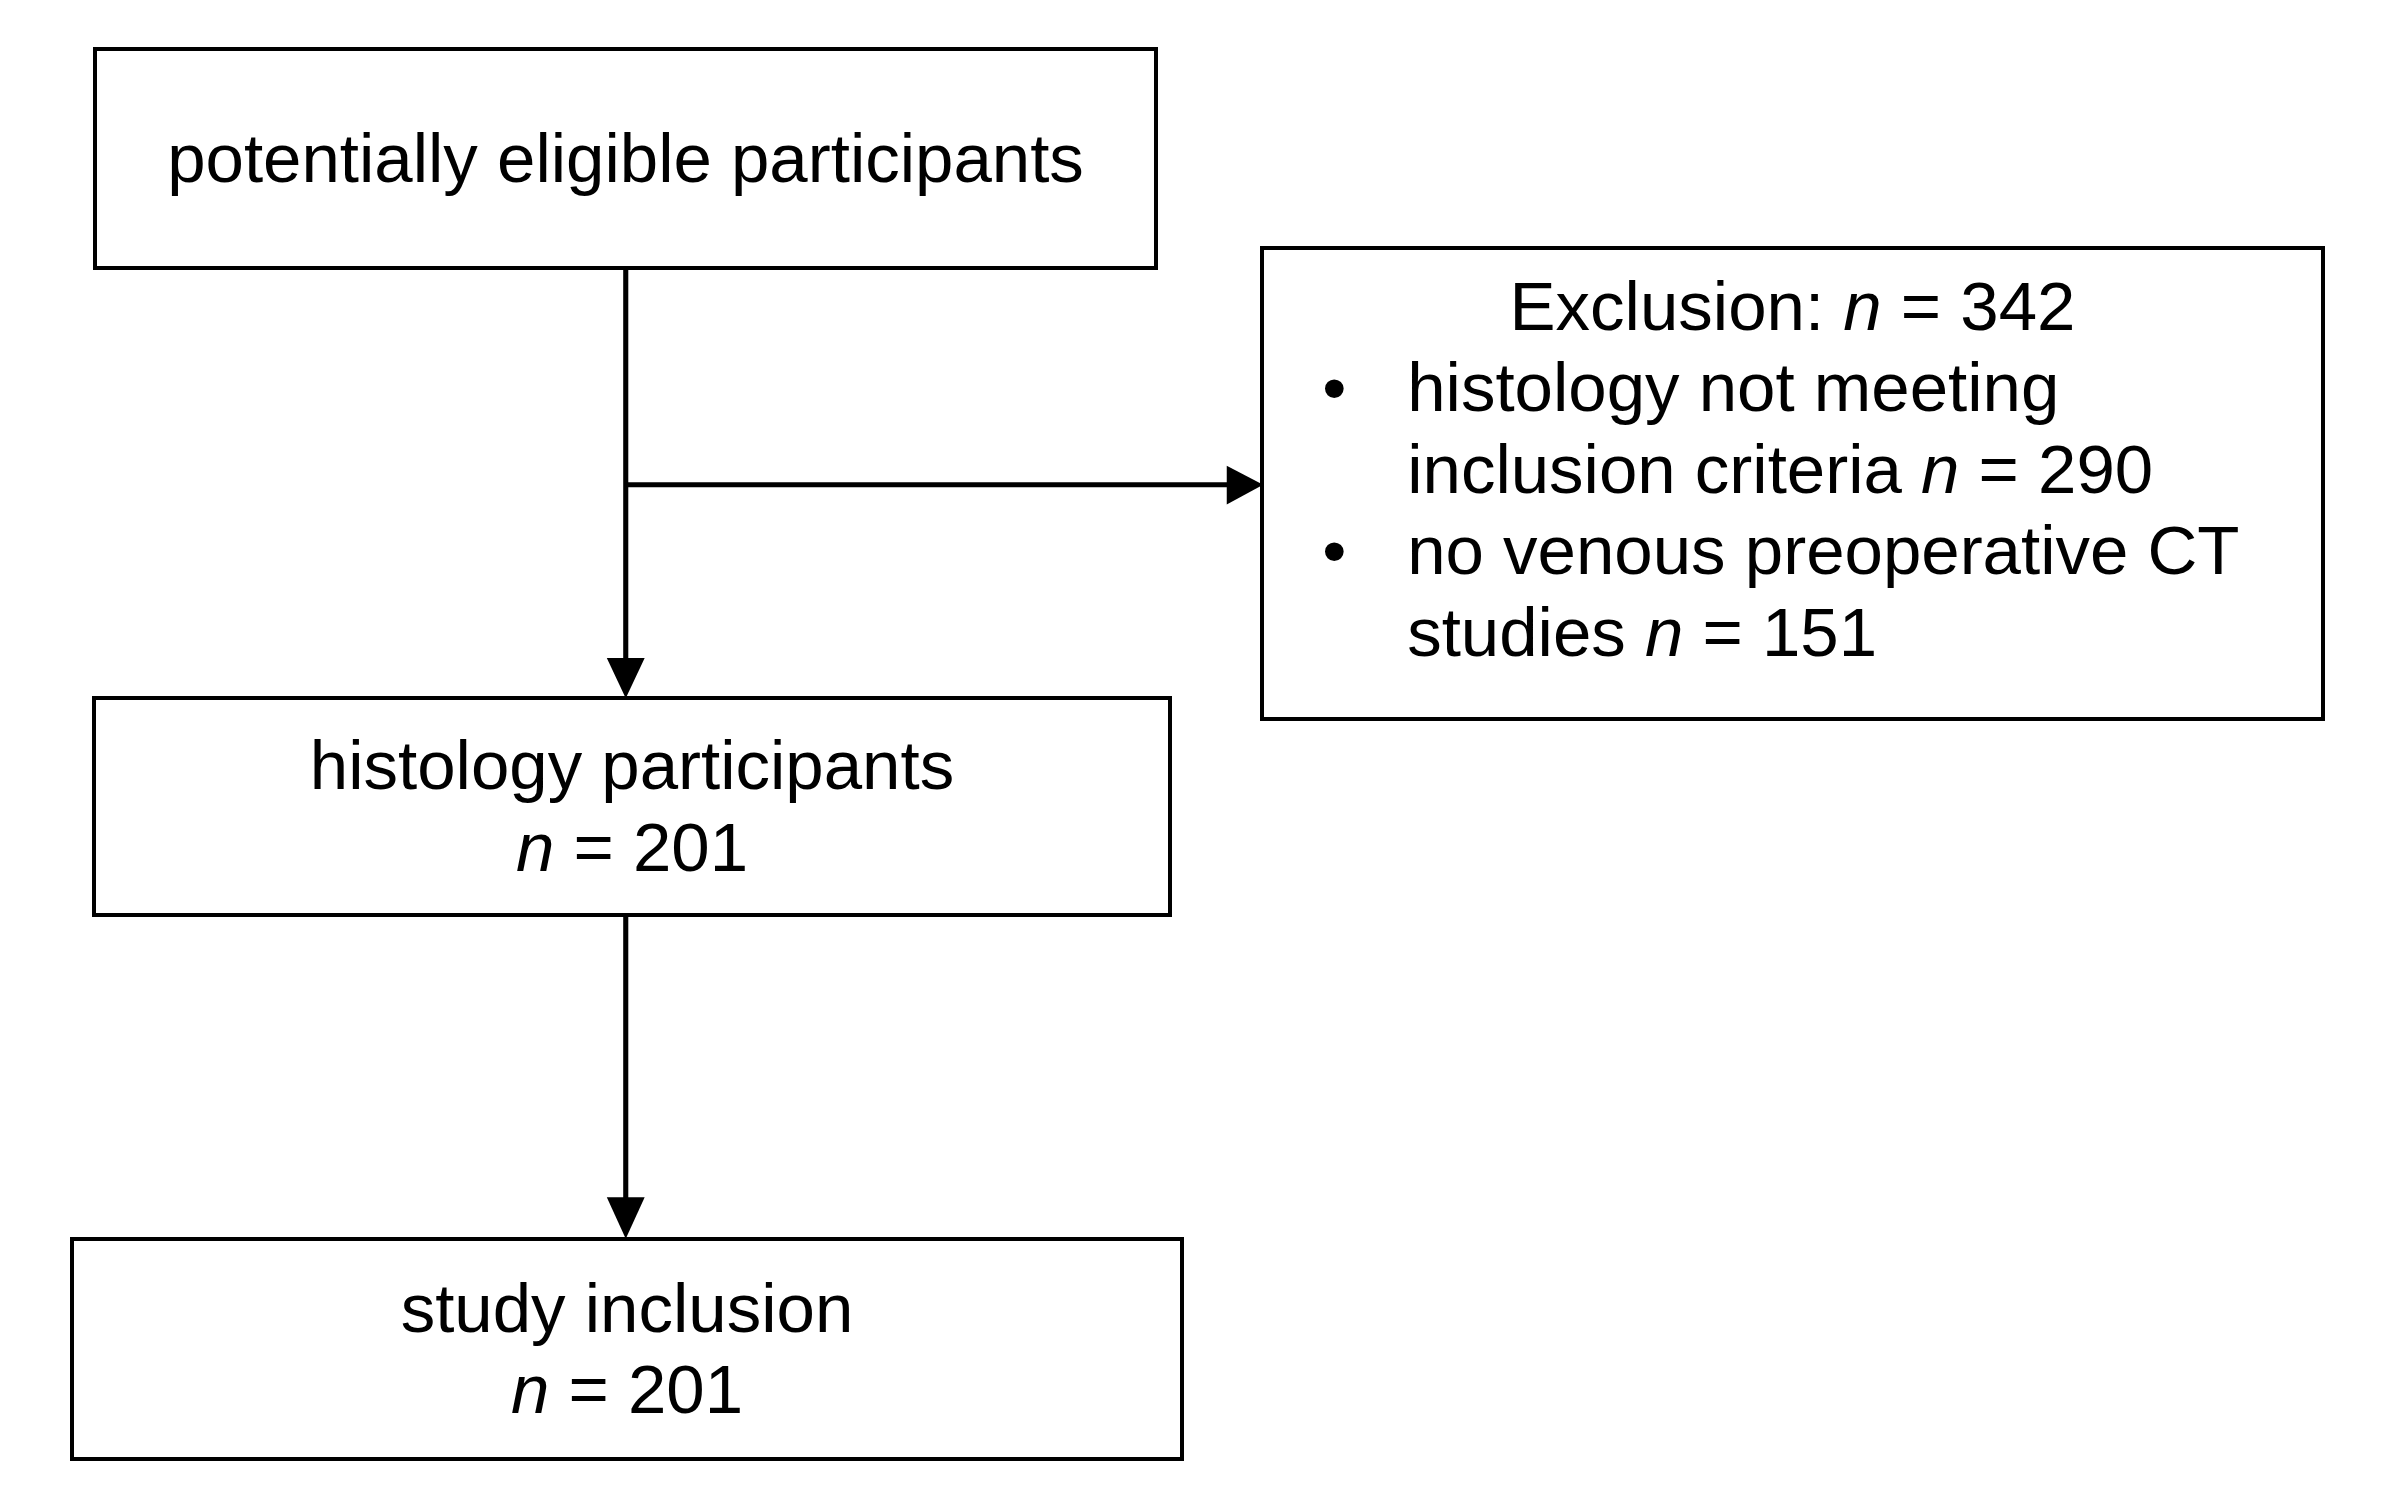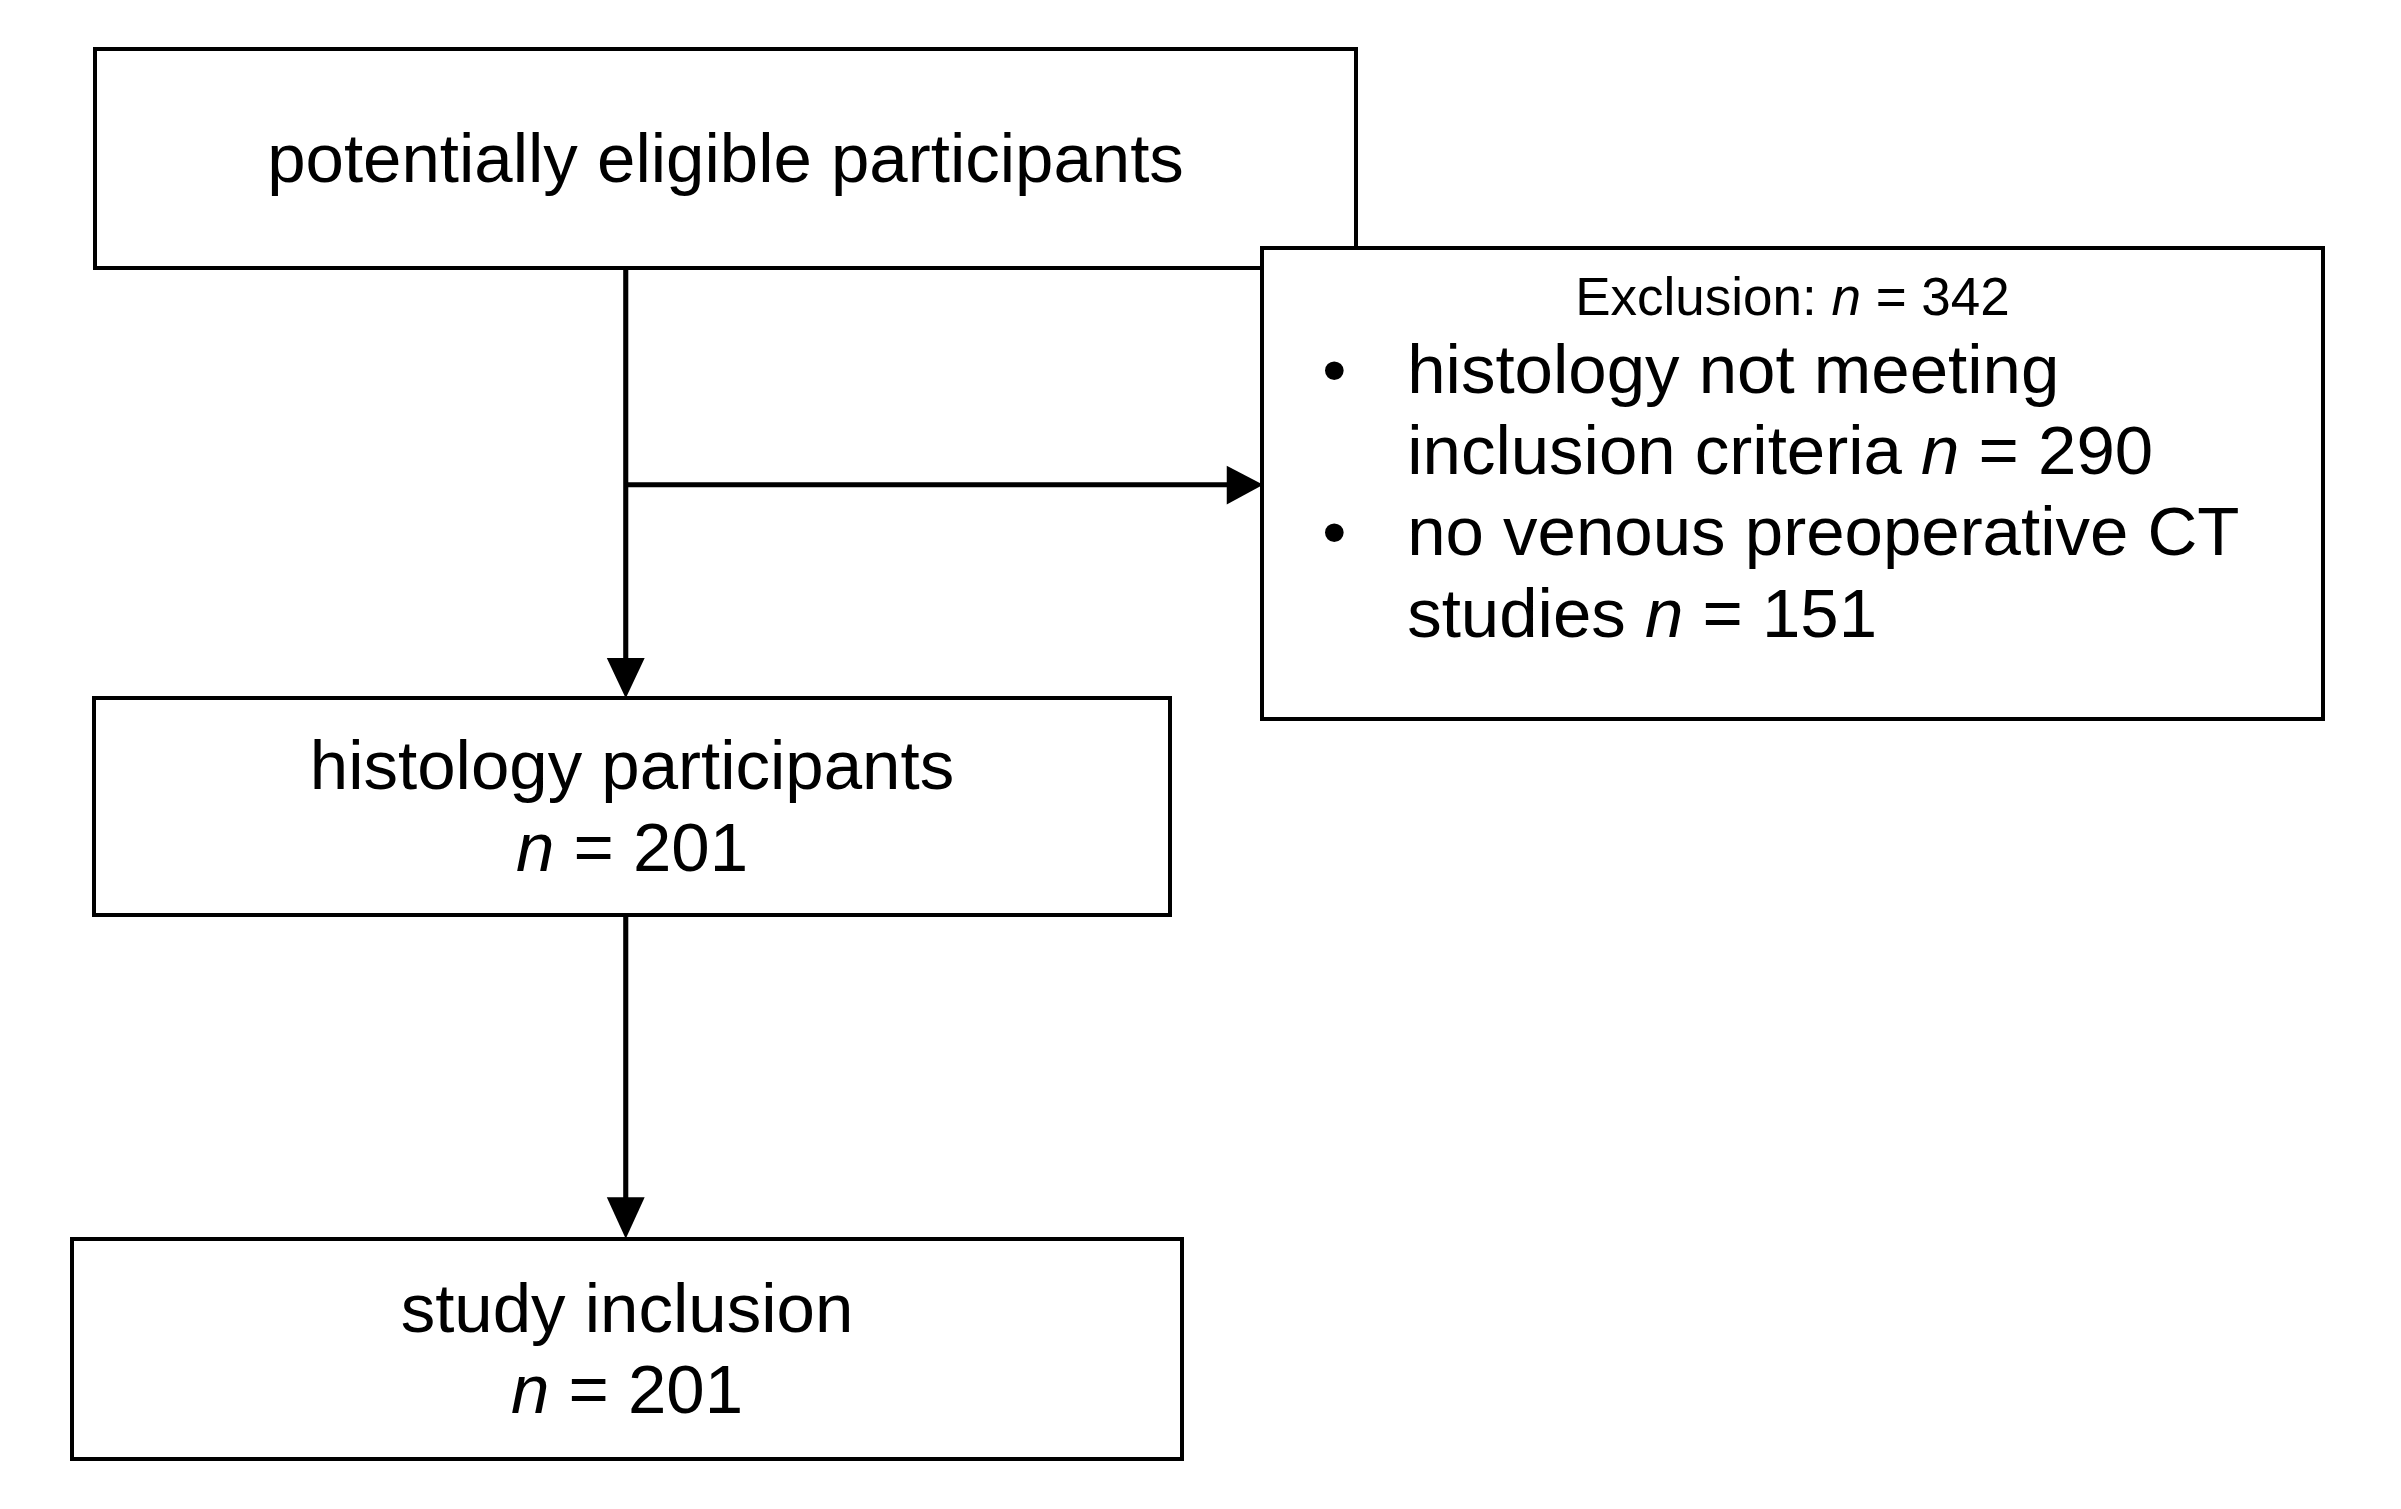--- a/index.html
+++ b/index.html
@@ -37,21 +37,21 @@
     text-align: center;
     color: #000000;
   }
   .it {
     font-style: italic;
   }
   
   #box-potentially-eligible {
     left: 93px;
     top: 47px;
-    width: 1265px;
+    width: 1065px;
     height: 223px;
     gap: 14px;
   }
   #box-eligible {
     left: 92px;
     top: 696px;
     width: 1080px;
     height: 221px;
   }
   #box-study-inclusion {
@@ -63,21 +63,21 @@
   #box-exclusion {
     left: 1260px;
     top: 246px;
     width: 1065px;
     height: 475px;
     justify-content: flex-start;
     align-items: stretch;
     padding: 16px 10.2px 0 10.2px;
   }
   .exclusion-title {
-    font-size: 53px;
+    font-size: 69px;
     line-height: 1.18;
     text-align: center;
     white-space: nowrap;
   }
   .bullet-list {
     margin: 0;
     padding: 0;
     list-style: none;
   }
   .bullet-item {

